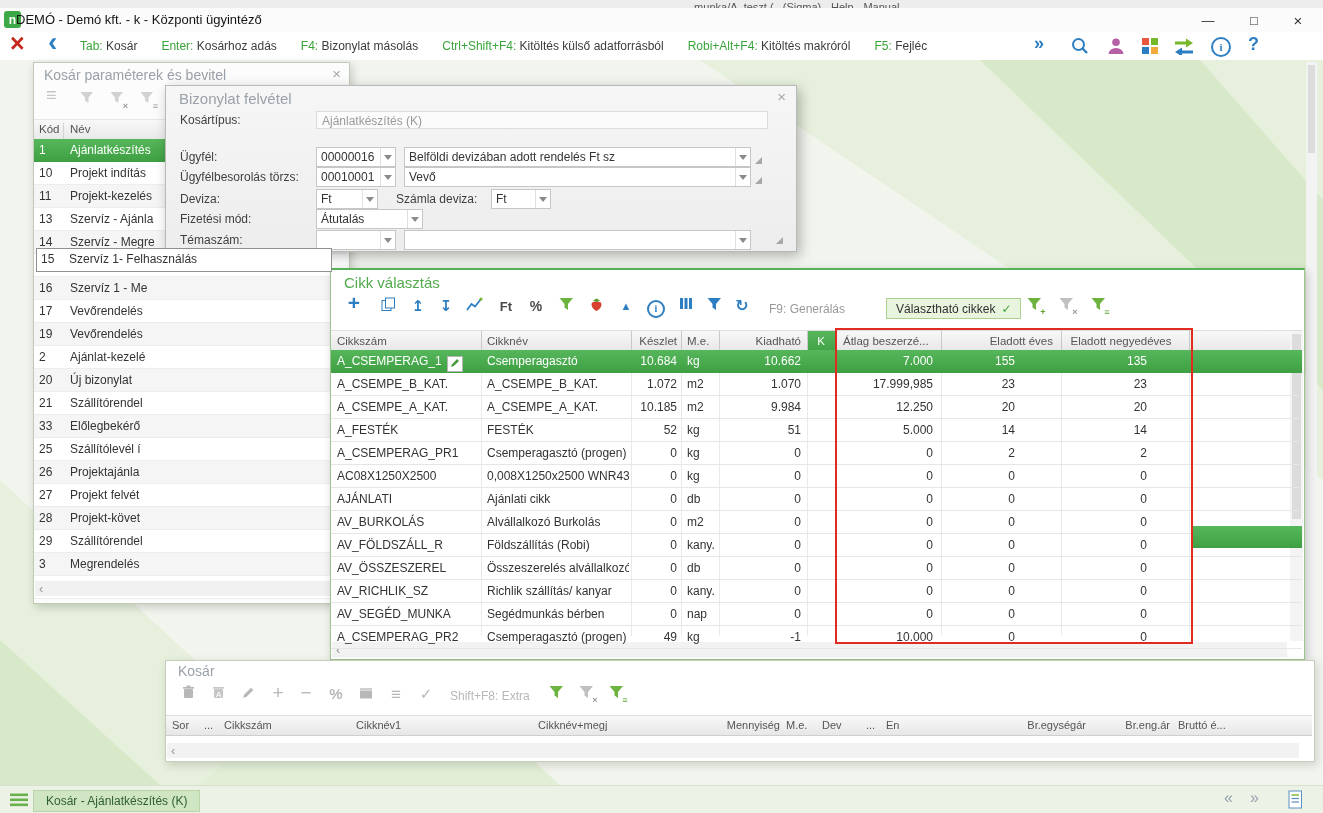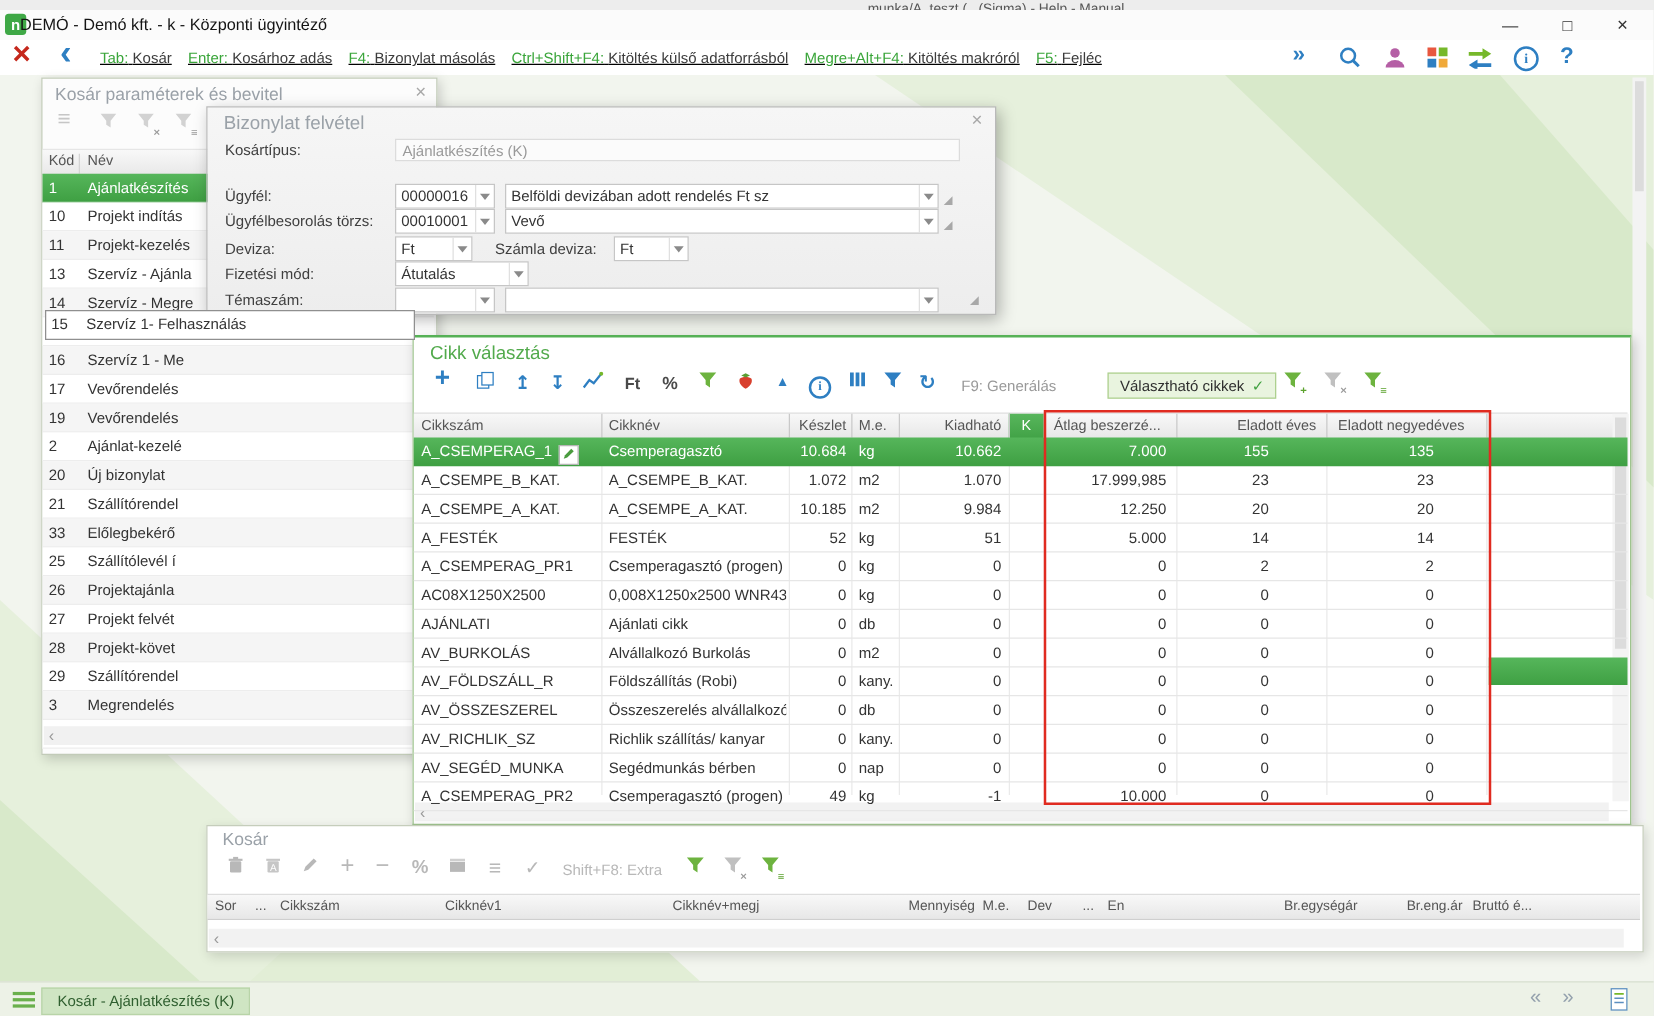--- a/index.html
+++ b/index.html
@@ -14,21 +14,21 @@
   .titlebar{position:absolute;left:0;top:8px;width:1323px;height:24px;background:#fbfbfb;}
   .app-icon{position:absolute;left:4px;top:3px;width:17px;height:17px;background:#3fa846;color:#fff;border-radius:3px;font-size:12px;font-weight:bold;display:flex;align-items:center;justify-content:center;}
   .win-title{position:absolute;left:16px;top:4px;font-size:13px;color:#141414;white-space:nowrap;}
   .winbtn{position:absolute;top:0;width:46px;height:24px;display:flex;align-items:center;justify-content:center;font-size:13px;color:#333;}
   .winbtn.min{right:92px;}.winbtn.max{right:46px;}.winbtn.cls{right:2px;font-size:15px;}
 
   
   .main-toolbar{position:absolute;left:0;top:32px;width:1323px;height:28px;background:#ffffff;border-bottom:1px solid #e3e3e3;}
   .tb-close{position:absolute;left:10px;top:-3px;font-size:25px;font-weight:bold;color:#c5281c;}
   .tb-back{position:absolute;left:48px;top:-6px;font-size:28px;font-weight:bold;color:#2e7fc2;}
-  .shortcuts{position:absolute;left:80px;top:7px;display:flex;gap:13px;white-space:nowrap;text-decoration:underline;}
+  .shortcuts{position:absolute;left:80px;top:7px;display:flex;gap:24px;white-space:nowrap;}
   .sc{font-size:12px;}
   .sc-key{color:#3aa53a;}
   .sc-label{color:#3c3c3c;}
   .tbr{position:absolute;top:4px;}
   .tbr-forward{left:1034px;top:1px;color:#2e7fc2;font-size:18px;font-weight:bold;letter-spacing:-3px;}
   .tbr-search{left:1070px;}
   .tbr-person{left:1106px;}
   .tbr-grid{left:1141px;top:5px;}
   .tbr-swap{left:1173px;top:5px;}
   .tbr-info{left:1211px;top:5px;width:16px;height:16px;border:2px solid #2e7fc2;border-radius:50%;color:#2e7fc2;font-size:11px;font-weight:bold;display:flex;align-items:center;justify-content:center;font-family:"Liberation Serif",serif;}
@@ -194,21 +194,21 @@
     <div class="shortcuts">
 
         <span class="sc"><span class="sc-key">Tab:</span> <span class="sc-label">Kosár</span></span>
 
         <span class="sc"><span class="sc-key">Enter:</span> <span class="sc-label">Kosárhoz adás</span></span>
 
         <span class="sc"><span class="sc-key">F4:</span> <span class="sc-label">Bizonylat másolás</span></span>
 
         <span class="sc"><span class="sc-key">Ctrl+Shift+F4:</span> <span class="sc-label">Kitöltés külső adatforrásból</span></span>
 
-        <span class="sc"><span class="sc-key">Megre+Alt+F4:</span> <span class="sc-label">Kitöltés makróról</span></span>
+        <span class="sc"><span class="sc-key">Robi+Alt+F4:</span> <span class="sc-label">Kitöltés makróról</span></span>
 
         <span class="sc"><span class="sc-key">F5:</span> <span class="sc-label">Fejléc</span></span>
       </div>
     <span class="tbr tbr-forward">»</span>
     <span class="tbr tbr-search">
       <svg width="20" height="20">
           <circle cx="8.5" cy="8.5" r="5.5" fill="none" stroke="#2e7fc2" stroke-width="2"></circle>
           <line x1="12.5" y1="12.5" x2="17" y2="17" stroke="#2e7fc2" stroke-width="2.4"></line>
         </svg>
     </span>

